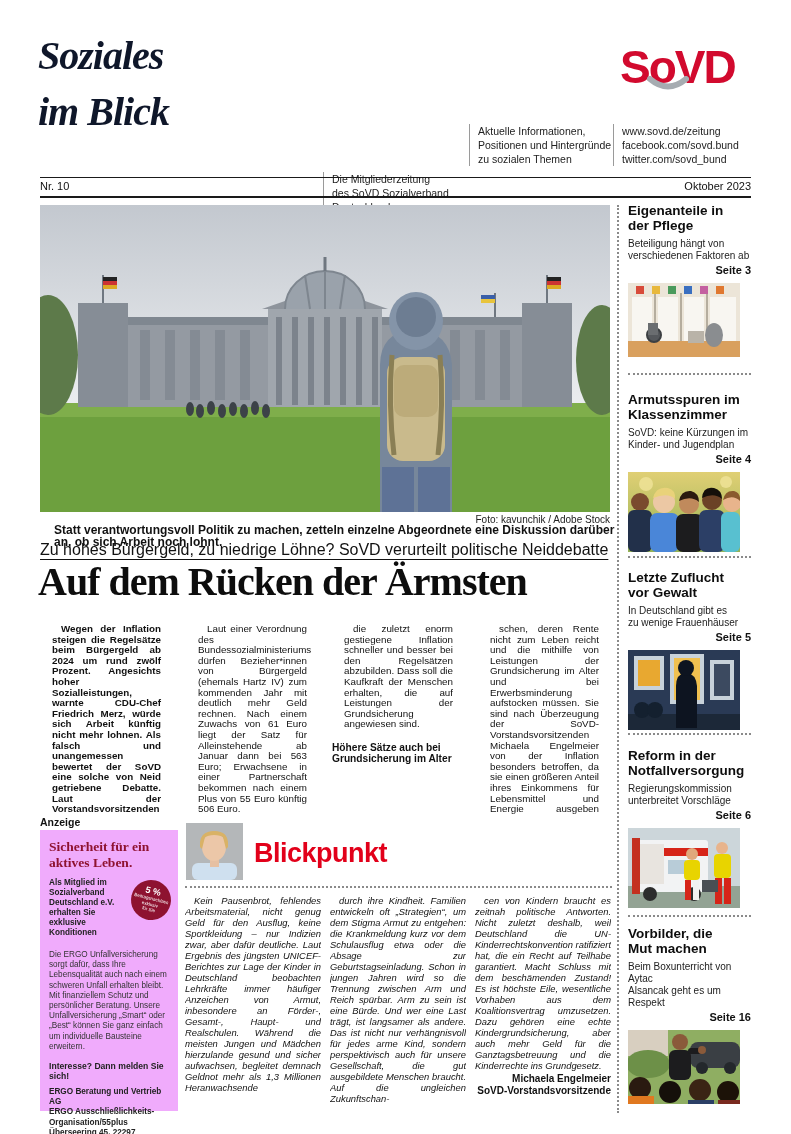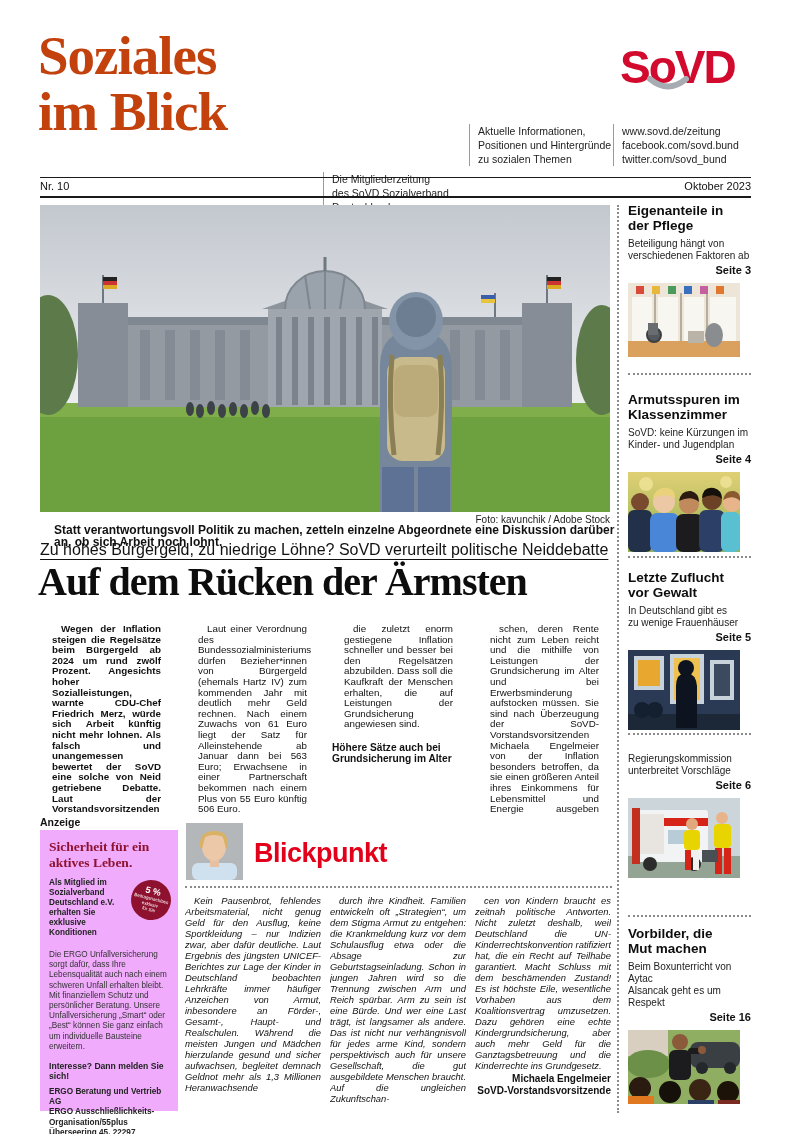--- a/index.html
+++ b/index.html
@@ -3,21 +3,21 @@
 <meta charset="utf-8">
 <style>
   html,body{margin:0;padding:0;background:#888;}
   #page{position:relative;width:791px;height:1134px;background:#ffffff;overflow:hidden;
         font-family:"Liberation Sans",sans-serif;color:#111;}
   .abs{position:absolute;}
   .ml{white-space:pre-line;}
 
   
   #masthead-title{left:38px;top:28px;font-family:"Liberation Serif",serif;font-weight:bold;
-    font-size:55px;line-height:56px;letter-spacing:-1px;color:#c2410c;}
+    font-size:40px;line-height:56px;letter-spacing:-1px;color:#0f172a;font-style:italic;}
   .tagline{top:124px;width:138px;font-size:10.5px;line-height:14px;color:#222;
     border-left:1px solid #9a9a9a;padding-left:8px;}
   #logo{left:620px;top:40px;font-weight:900;font-size:46px;letter-spacing:-2px;color:#d20a2e;}
   #logo-smile{position:absolute;left:27px;top:36px;}
 
   
   .rule{left:40px;width:711px;background:#1a1a1a;}
   #issue-row{left:40px;top:180px;width:711px;display:flex;justify-content:space-between;
     font-size:11px;color:#111;}
 
@@ -364,20 +364,22 @@
       <rect x="0" y="64" width="112" height="16" fill="#1c2838"></rect>
       <circle cx="14" cy="60" r="8" fill="#14202f"></circle>
         <circle cx="27" cy="60" r="8" fill="#14202f"></circle>
       <path d="M48,78 L48,36 Q48,24 58,22 Q68,24 69,36 L69,78 Z" fill="#0d1420"></path>
       <circle cx="58" cy="18" r="8" fill="#0d1420"></circle>
     </svg>
   </div>
   <div class="abs sb-sep" style="top:733px;"></div>
 
   <div class="abs sb-item" style="top:748px;">
+    <div class="sb-title ml">Reform in der
+Notfallversorgung</div>
     <div class="sb-sub ml">Regierungskommission
 unterbreitet Vorschläge</div>
     <div class="sb-page">Seite 6</div>
     <svg class="sb-img" height="80" viewBox="0 0 112 80" preserveAspectRatio="none">
       <rect width="112" height="58" fill="#ccd6da"></rect>
       <rect x="0" y="58" width="112" height="22" fill="#93a394"></rect>
       <rect x="6" y="12" width="74" height="52" rx="3" fill="#f2f3f4"></rect>
       <rect x="6" y="20" width="74" height="8" fill="#d62418"></rect>
       <rect x="10" y="16" width="26" height="40" fill="#e8e4df"></rect>
       <rect x="4" y="10" width="8" height="56" fill="#c43020"></rect>

